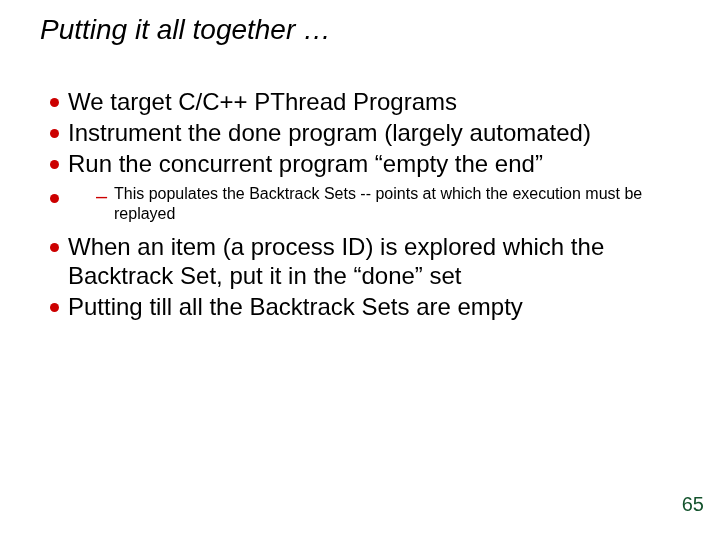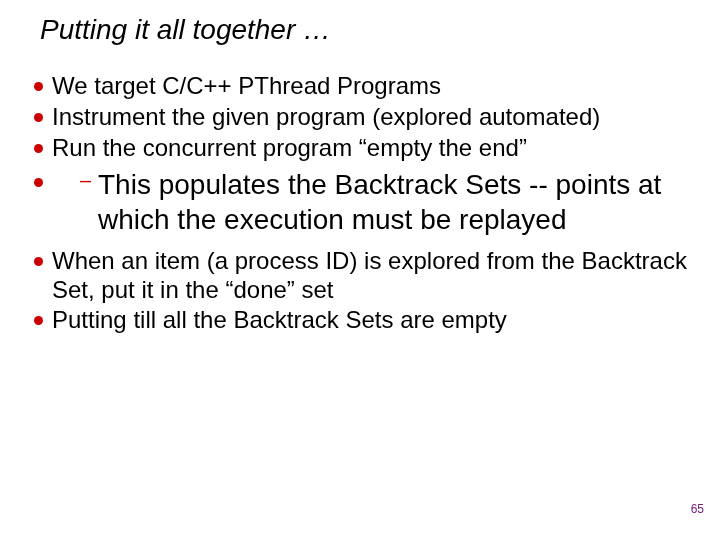--- a/index.html
+++ b/index.html
@@ -27,21 +27,21 @@
     color: #000000;
   }
   .content {
     position: absolute;
     top: 72px;
     left: 30px;
     right: 20px;
   }
   ul.level1 {
     list-style: none;
-    margin: 0;
+    margin: 16px;
     padding: 0;
   }
   ul.level1 > li {
     position: relative;
     padding-left: 22px;
     font-size: 24px;
     line-height: 1.20;
     margin-bottom: 2px;
     color: #000000;
   }
@@ -56,56 +56,56 @@
     border-radius: 50%;
   }
   ul.level2 {
     list-style: none;
     margin: 6px 0 10px 0;
     padding: 0 0 0 28px;
   }
   ul.level2 > li {
     position: relative;
     padding-left: 18px;
-    font-size: 28px;
+    font-size: 16px;
     line-height: 1.22;
     color: #000000;
   }
   ul.level2 > li::before {
     content: "–";
     position: absolute;
     left: 0;
     top: 0;
     color: #cc0000;
     font-size: 20px;
   }
   .pagenum {
     position: absolute;
     right: 16px;
     bottom: 12px;
-    font-size: 12px;
-    color: #701a75;
+    font-size: 20px;
+    color: #14532d;
   }
 </style>
 </head>
 <body>
 
 <div class="slide">
 
   <div class="title">Putting it all together …</div>
 
   <div class="content">
     <ul class="level1">
       <li><span>We target C/C++ PThread Programs</span></li>
-      <li><span>Instrument the given program (explored automated)</span></li>
+      <li><span>Instrument the done program (largely automated)</span></li>
       <li><span>Run the concurrent program “empty the end”</span></li>
       <li>
         <ul class="level2">
           <li><span>This populates the Backtrack Sets  -- points at which the execution must be replayed</span></li>
         </ul>
       </li>
-      <li><span>When an item (a process ID) is explored from the Backtrack Set, put it in the “done” set</span></li>
+      <li><span>When an item (a process ID) is explored which the Backtrack Set, put it in the “done” set</span></li>
       <li><span>Putting till all the Backtrack Sets are empty</span></li>
     </ul>
   </div>
 
   <div class="pagenum">65</div>
 </div>
 
 </body></html>

